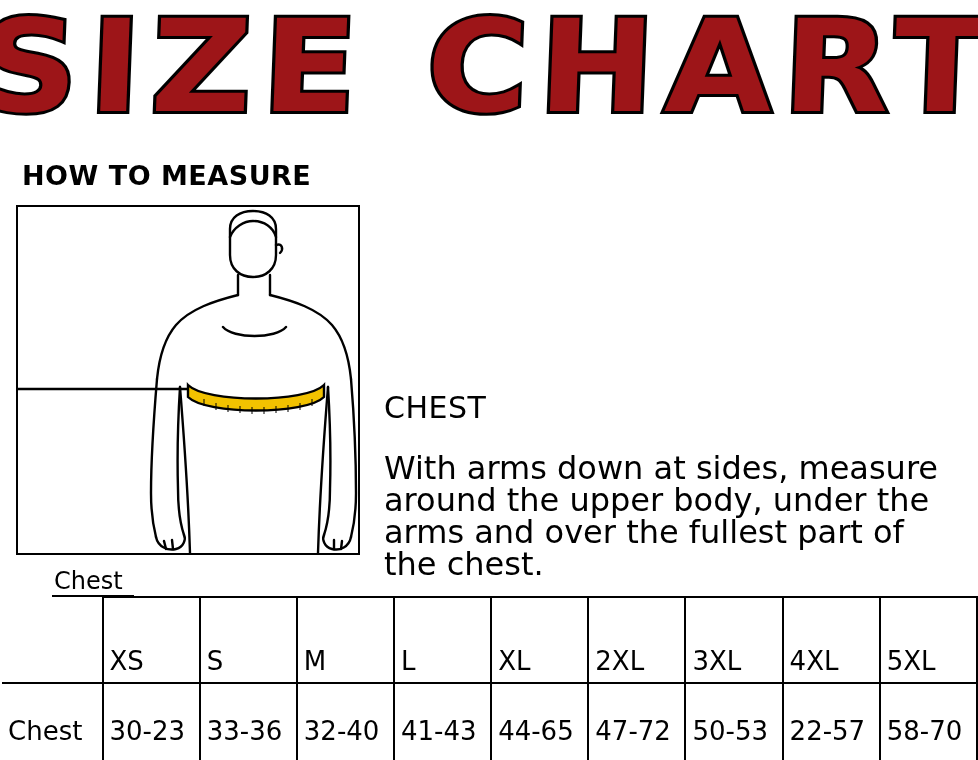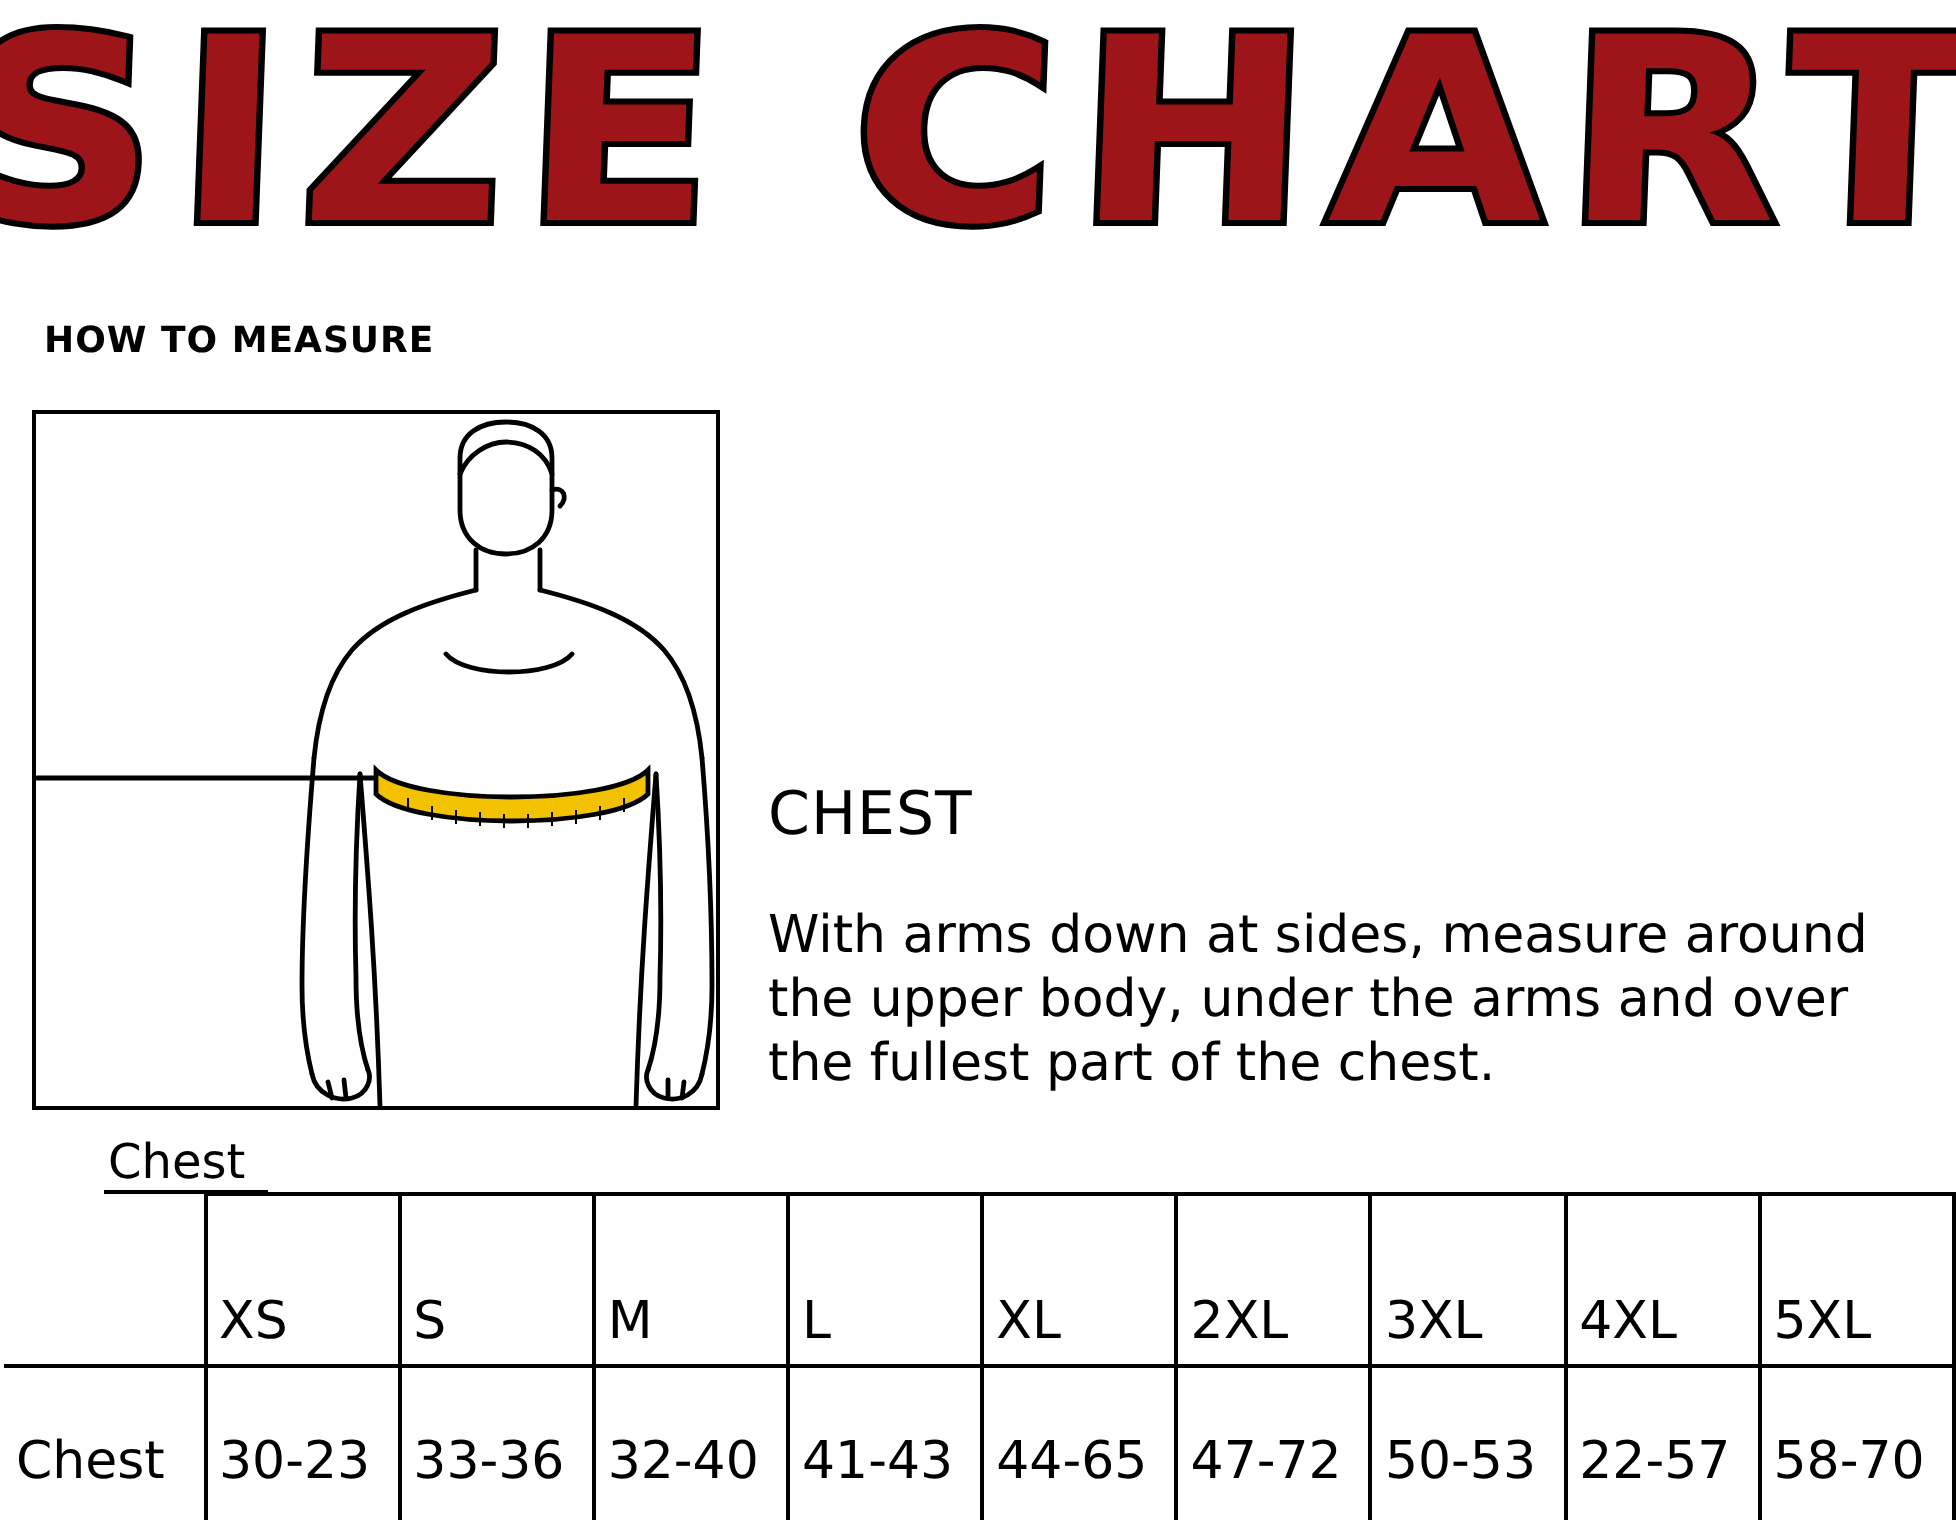--- a/index.html
+++ b/index.html
@@ -39,21 +39,21 @@
     white-space: nowrap;
   }
 
   
   .how-to {
     position: absolute;
     left: 22px;
     top: 160px;
     font-family: "DejaVu Sans", sans-serif;
     font-weight: bold;
-    font-size: 18px;
+    font-size: 27px;
     letter-spacing: 0.5px;
   }
 
   
   .figure-box {
     position: absolute;
     left: 16px;
     top: 205px;
     width: 344px;
     height: 350px;
@@ -90,21 +90,21 @@
     font-family: "DejaVu Sans", sans-serif;
     font-size: 30px;
     letter-spacing: 0.5px;
   }
   .desc-body {
     position: absolute;
     left: 384px;
     top: 452px;
     width: 580px;
     font-family: "DejaVu Sans", sans-serif;
-    font-size: 26px;
+    font-size: 32px;
     line-height: 32px;
   }
 
   
   .size-table {
     position: absolute;
     left: 2px;
     top: 596px;
     border-collapse: collapse;
     table-layout: fixed;

